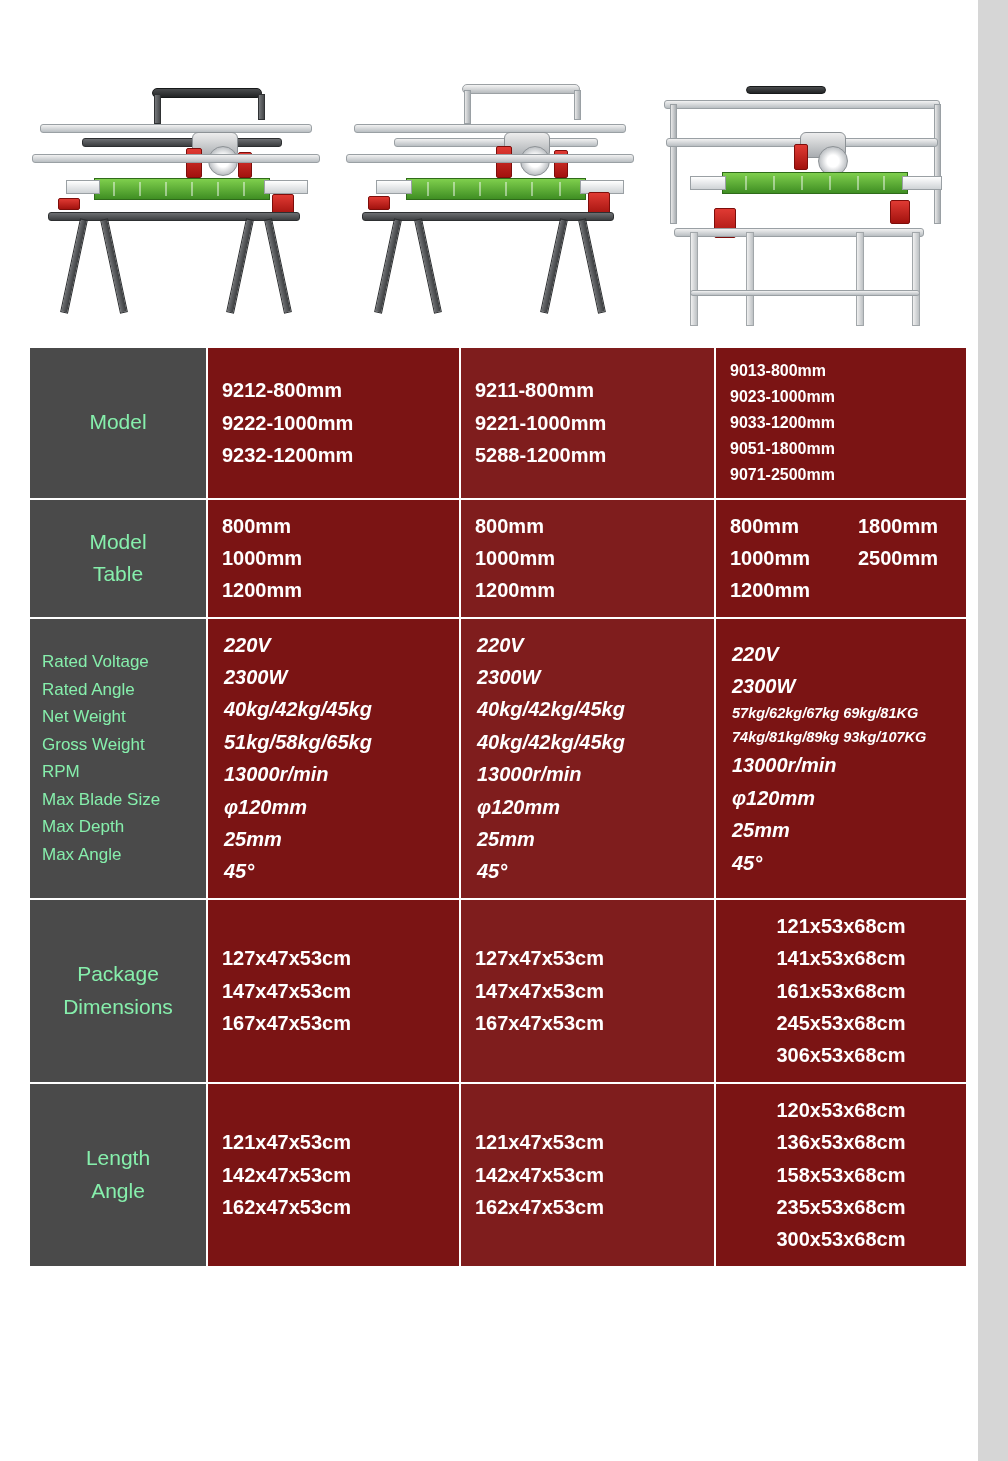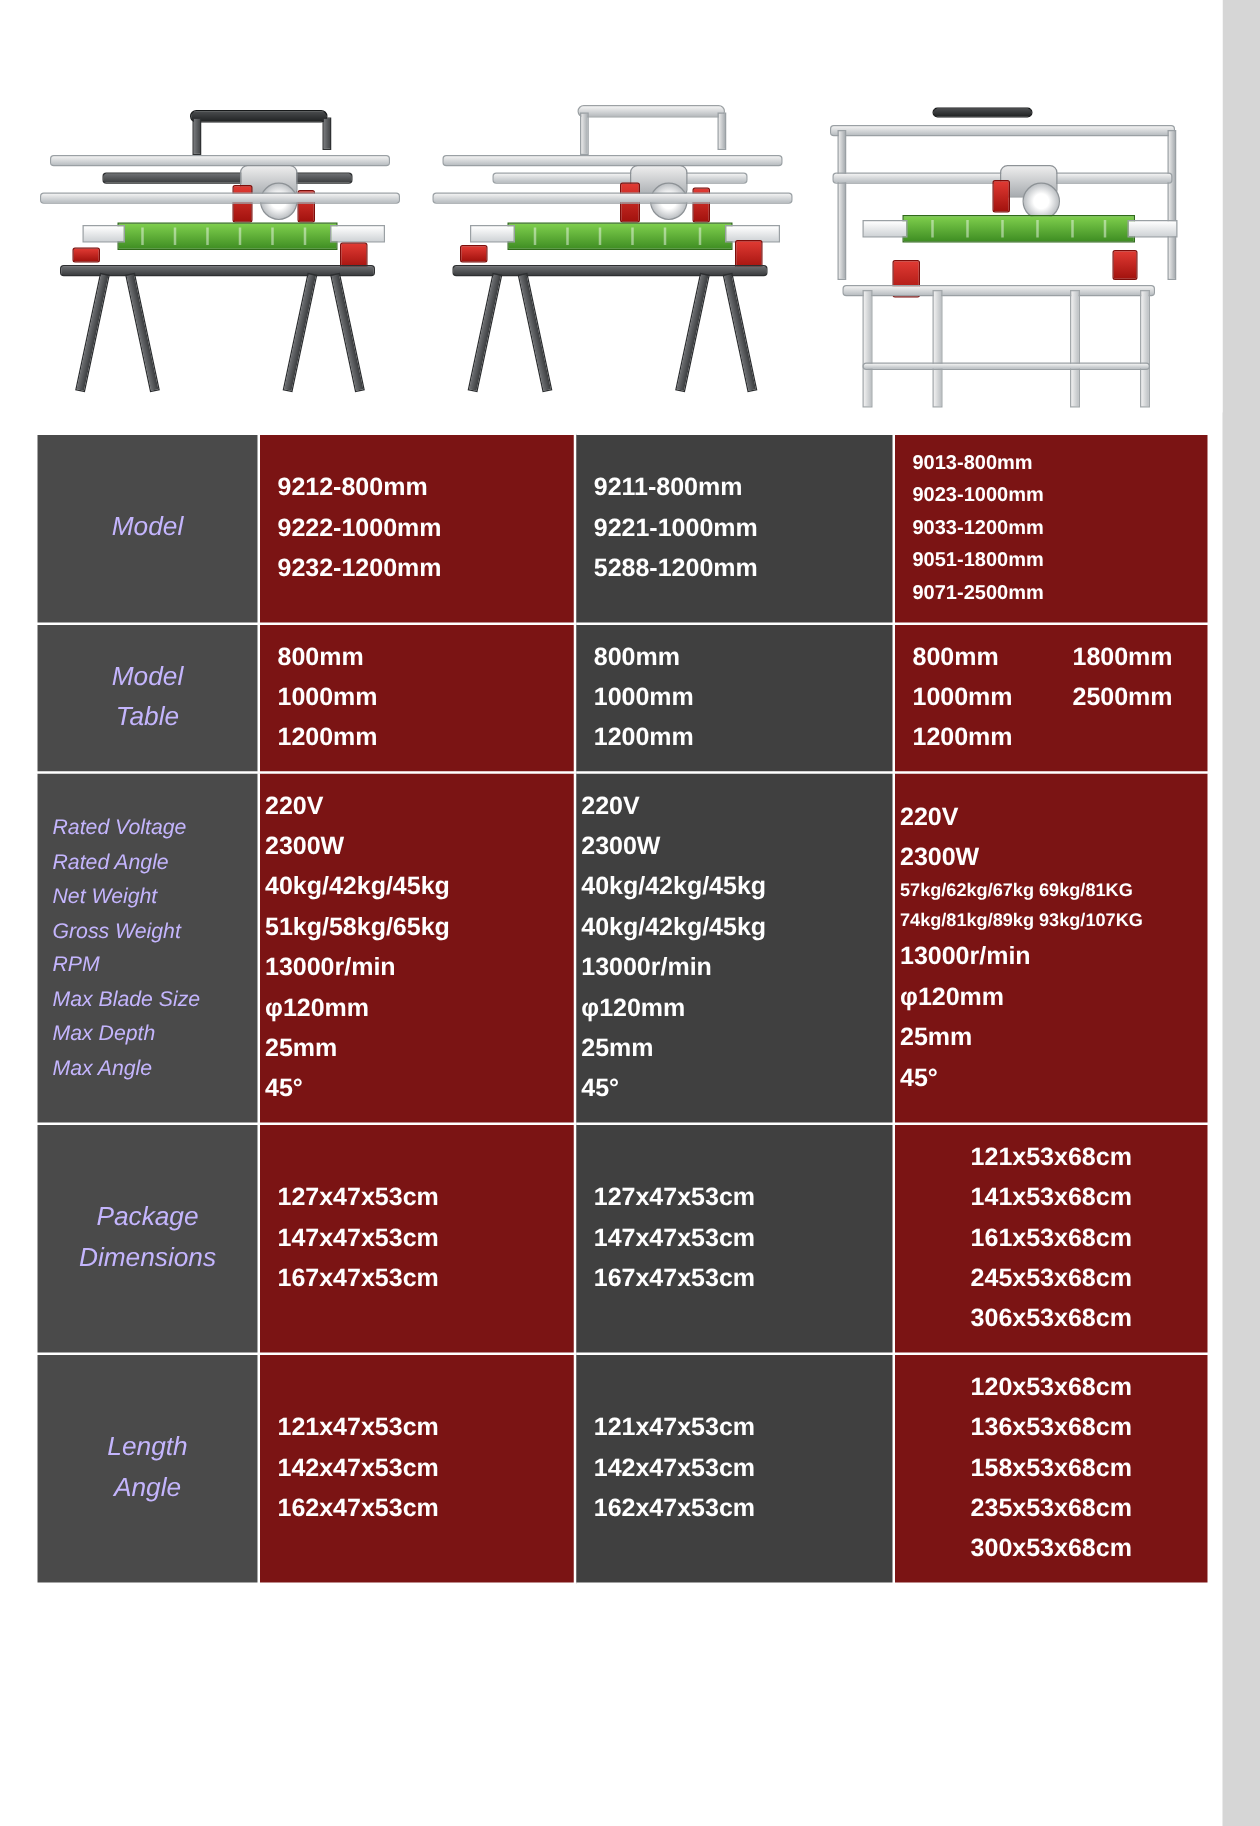--- a/index.html
+++ b/index.html
@@ -159,23 +159,23 @@
     box-sizing: border-box;
   }
   col.c0 { width: 178px; }
   col.c1 { width: 253px; }
   col.c2 { width: 255px; }
   col.c3 { width: 252px; }
 
   .hdr-blank { background: #2f2f2f; }
   .hdr-dark  { background: #2b2b2b; color: #ffffff; }
   .hdr-red   { background: #7b1414; color: #ffffff; }
-  .cell-grey { background: #4a4a4a; color: #c4b5fd; font-style: italic; }
+  .cell-grey { background: #4a4a4a; color: #86efac; }
   .cell-red  { background: #7b1414; color: #ffffff; }
-  .cell-dark { background: #404040; color: #ffffff; }
+  .cell-dark { background: #7f1d1d; color: #ffffff; }
 
   .hdr-text {
     font-size: 23px;
     text-align: center;
     font-weight: 400;
     letter-spacing: .3px;
   }
   .rowlabel {
     font-size: 21px;
     text-align: center;
@@ -194,21 +194,21 @@
     font-weight: 700;
   }
   .vals.center { text-align: center; }
   .vals.sm { font-size: 16px; }
   .vals .line { white-space: pre; }
   .vals .two {
     display: flex;
     gap: 18px;
   }
   .vals .two span:first-child { min-width: 110px; display:inline-block; }
-  .specrow .vals { padding-left: 4px; }
+  .specrow .vals { padding-left: 16px; font-style: italic; }
 </style>
 </head>
 <body>
 
 <div class="page">
 
   <div class="right-strip"></div>
 
   <div class="hero">
     <div class="hero-row">

